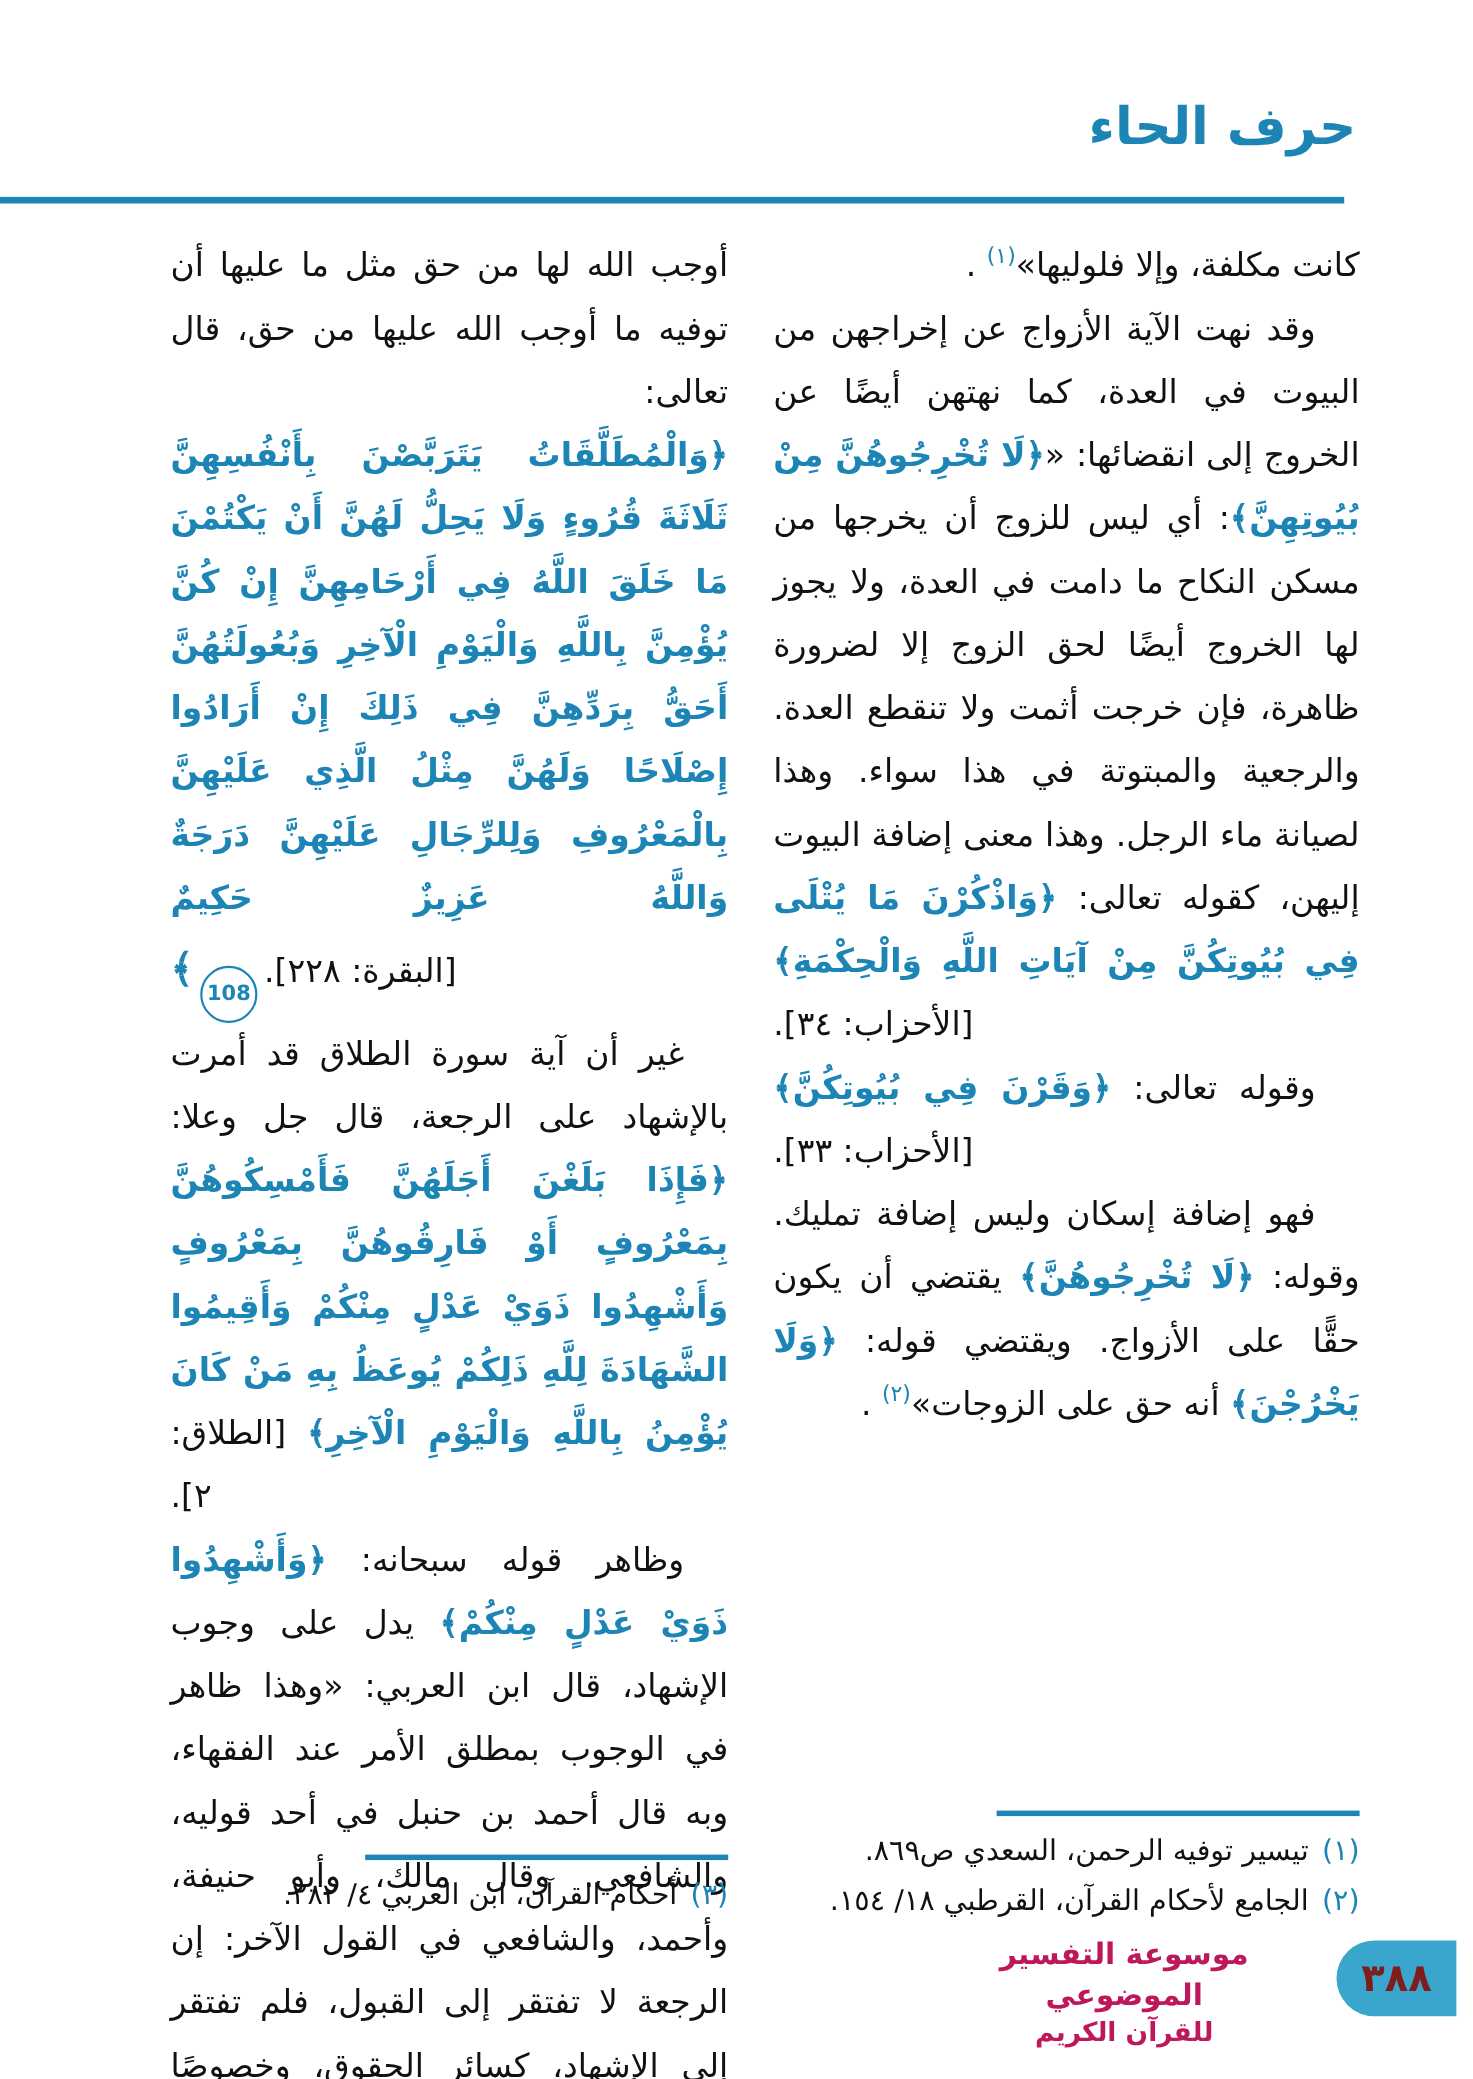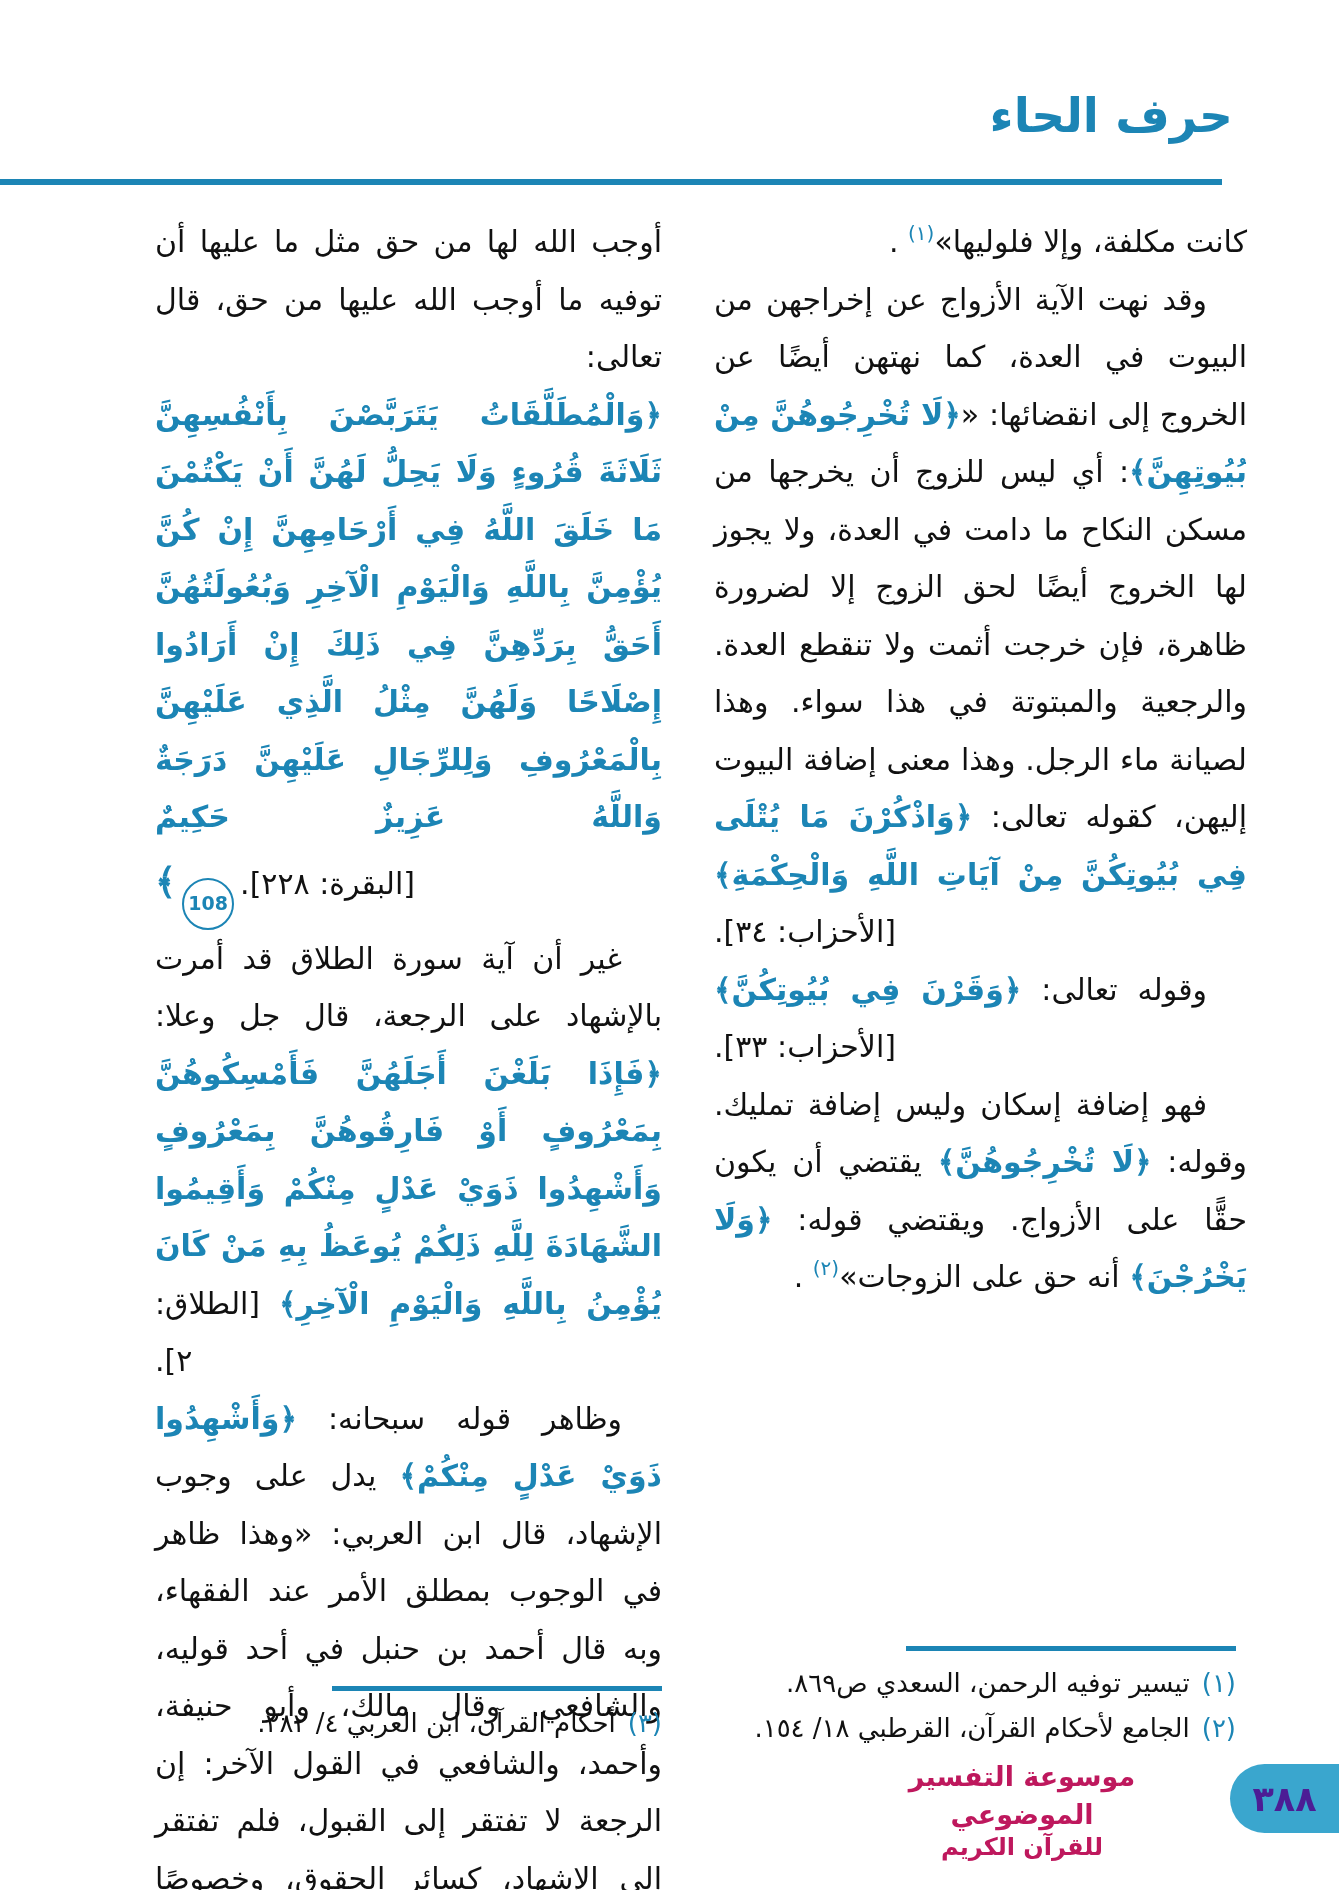--- a/index.html
+++ b/index.html
@@ -30,21 +30,21 @@
     height: 6px;
     background: #1c85b5;
   }
   .col {
     position: absolute;
     top: 213px;
     font-size: 30px;
     line-height: 57.5px;
     text-align: justify;
   }
-  .col-right { right: 92px; width: 533px; }
+  .col-right { right: 103px; width: 533px; }
   .col-left  { right: 677px; width: 507px; }
   .col p { margin: 0; }
   .indent { text-indent: 40px; }
   .last-left { text-align-last: left; }
   .last-justify { text-align-last: justify; }
   .quran { color: #1c85b5; font-weight: bold; }
   .fnmark {
     color: #1c85b5;
     font-size: 20px;
     vertical-align: 12px;
@@ -97,26 +97,26 @@
     left: 872px;
     width: 300px;
     text-align: center;
     color: #be185d;
   }
   .logo-line1 { font-size: 27px; font-weight: bold; line-height: 38px; }
   .logo-line2 { font-size: 24px; font-weight: bold; line-height: 26px; }
   .page-badge {
     position: absolute;
     top: 1764px;
-    right: 0;
+    right: 15px;
     width: 109px;
     height: 69px;
     background: #3aa6ce;
     border-radius: 35px 0 0 35px;
-    color: #4c1d95;
+    color: #7f1d1d;
     font-size: 35px;
     font-weight: bold;
     display: flex;
     align-items: center;
     justify-content: center;
   }
 </style>
 </head>
 <body>
 

